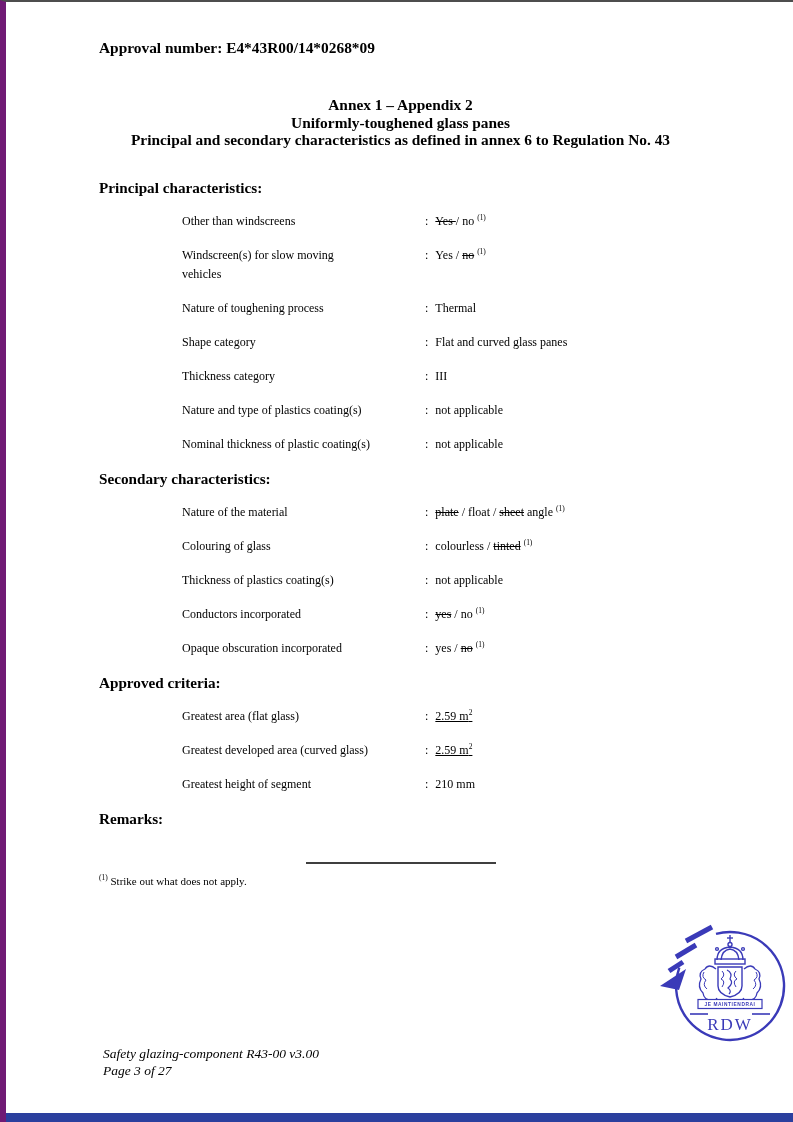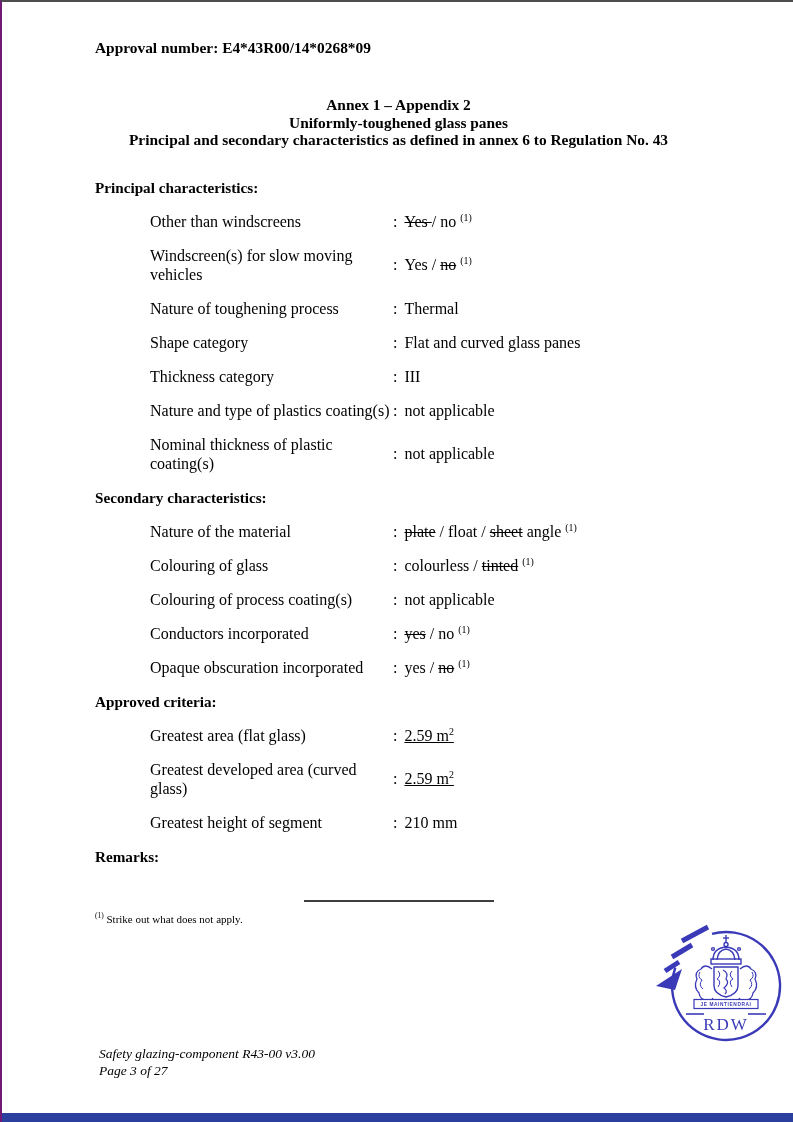--- a/index.html
+++ b/index.html
@@ -2,21 +2,21 @@
 <html><head>
 <meta charset="utf-8">
 <style>
   html, body { margin: 0; padding: 0; background: #ffffff; }
   .page {
     position: relative;
     width: 793px;
     height: 1122px;
     box-sizing: border-box;
     background: #ffffff;
-    border-left: 2px solid #701a75;
+    border-left: 6px solid #701a75;
     border-top: 2px solid #4d4d4d;
     font-family: "Liberation Serif", "DejaVu Serif", serif;
     color: #000000;
     overflow: hidden;
   }
   .content { padding: 36px 91px 0 93px; }
 
   .approval {
     font-weight: bold;
     font-size: 15.4px;
@@ -35,24 +35,25 @@
   .section-first { margin-top: 29px; }
   .section-heading {
     font-weight: bold;
     font-size: 15.2px;
     line-height: 20px;
     margin-bottom: 14px;
   }
   .rows { margin-left: 55px; }
   .row {
     display: flex;
-    align-items: center;
-    font-size: 16px;
+    align-items: flex-start;
+    font-size: 12px;
     line-height: 19px;
     margin-bottom: 15px;
+    margin-left: 28px;
   }
   .row-label {
     flex: 0 0 243px;
     white-space: pre-line;
   }
   .row-value { white-space: nowrap; }
   .colon { margin-right: 7px; }
   .strike { text-decoration: line-through; }
   .uline { text-decoration: underline; }
   sup.part {
@@ -165,21 +166,21 @@
       <div class="rows">
           <div class="row">
             <div class="row-label">Nature of the material</div>
             <div class="row-value"><span class="colon">:</span><span class="strike">plate</span><span> / float / </span><span class="strike">sheet</span><span> angle </span><sup class="part">(1)</sup></div>
           </div>
           <div class="row">
             <div class="row-label">Colouring of glass</div>
             <div class="row-value"><span class="colon">:</span><span>colourless / </span><span class="strike">tinted</span><span> </span><sup class="part">(1)</sup></div>
           </div>
           <div class="row">
-            <div class="row-label">Colouring of process coating(s)</div>
+            <div class="row-label">Thickness of plastics coating(s)</div>
             <div class="row-value"><span class="colon">:</span><span>not applicable</span></div>
           </div>
           <div class="row">
             <div class="row-label">Conductors incorporated</div>
             <div class="row-value"><span class="colon">:</span><span class="strike">yes</span><span> / no </span><sup class="part">(1)</sup></div>
           </div>
           <div class="row">
             <div class="row-label">Opaque obscuration incorporated</div>
             <div class="row-value"><span class="colon">:</span><span>yes / </span><span class="strike">no</span><span> </span><sup class="part">(1)</sup></div>
           </div>

